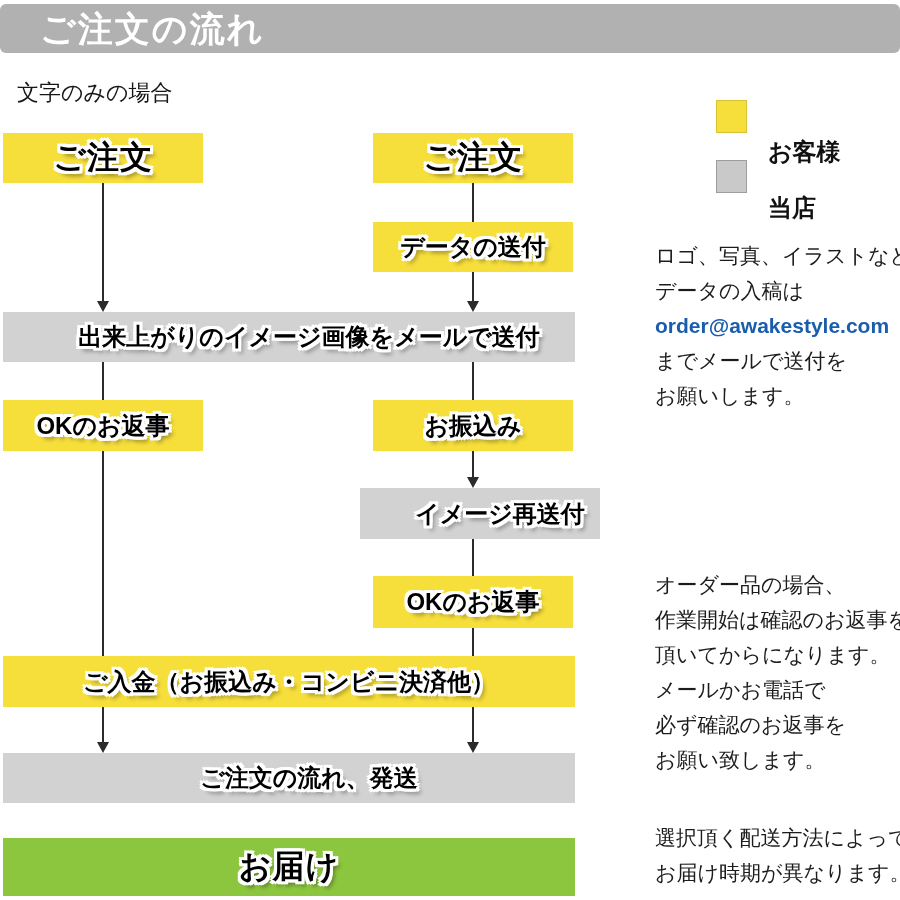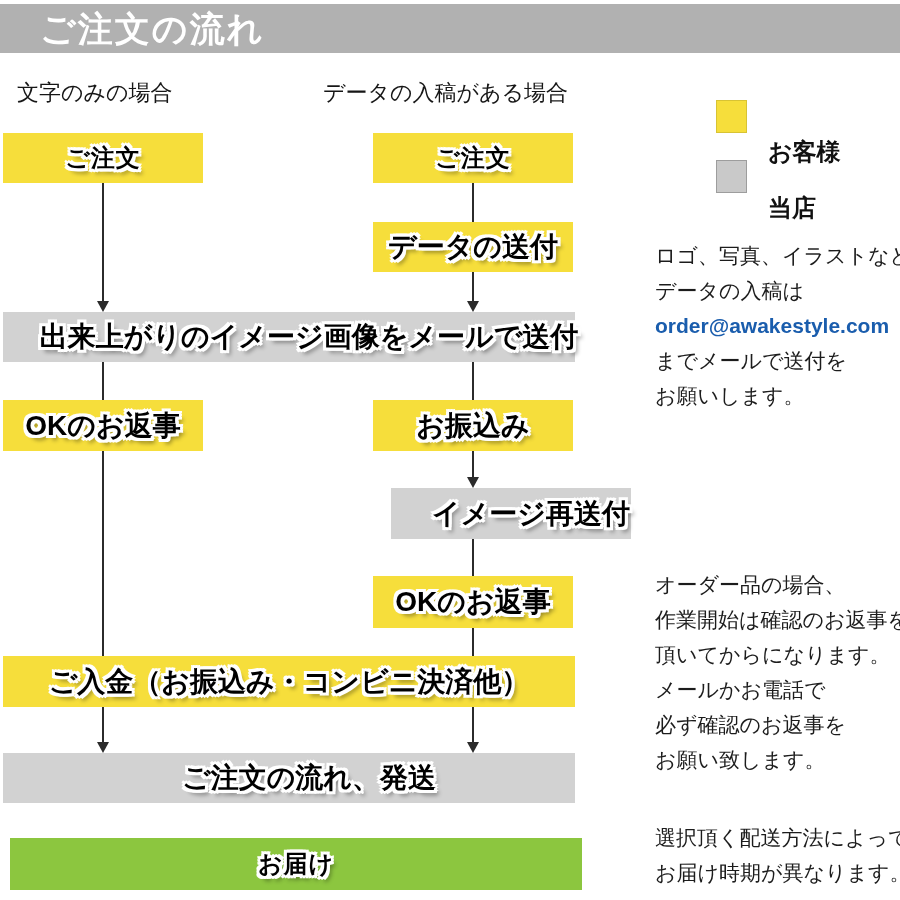--- a/index.html
+++ b/index.html
@@ -8,65 +8,64 @@
     --bargray:#B1B1B1;
     --green:#8CC63F;
     --blue:#1A5DAD;
     --ink:#111;
     --line:#2b2b2b;
   }
   *{margin:0;padding:0;box-sizing:border-box;}
   body{background:#fff;font-family:"Liberation Sans","DejaVu Sans",sans-serif;color:var(--ink);}
   .canvas{position:relative;width:900px;height:900px;background:#fff;overflow:hidden;}
 
-  .title-bar{position:absolute;left:0;top:4px;width:900px;height:49px;background:var(--bargray);}
+  .title-bar{position:absolute;left:0;top:4px;width:900px;height:49px;background:var(--bargray);border-radius:6px;}
   .title-bar .title{position:absolute;left:40px;top:0;height:49px;line-height:49px;
     font-size:35px;font-weight:bold;color:#fff;letter-spacing:2px;white-space:nowrap;}
 
   .col-header{position:absolute;top:78px;font-size:22px;color:#161616;white-space:nowrap;}
 
   .legend-swatch{position:absolute;width:31px;height:33px;}
   .legend-swatch.yellow{background:var(--yellow);border:1px solid rgba(0,0,0,0.12);}
   .legend-swatch.gray{background:#C9C9C9;border:1px solid rgba(0,0,0,0.22);}
   .legend-label{position:absolute;left:768px;font-size:24px;font-weight:bold;line-height:33px;white-space:nowrap;margin-top:35px;}
 
   .flow-box{position:absolute;display:flex;align-items:center;justify-content:center;}
   .flow-box.yellow{background:var(--yellow);}
   .flow-box.gray{background:var(--gray);padding-left:40px;}
   .flow-box.green{background:var(--green);}
   .box-label{
-    font-weight:bold;color:#000;white-space:nowrap;font-size:28px;
+    font-weight:bold;color:#000;white-space:nowrap;font-size:24px;
     text-shadow:
       -3px -3px 0 #fff,-3px 0 0 #fff,-3px 3px 0 #fff,
       0 -3px 0 #fff,0 3px 0 #fff,
       3px -3px 0 #fff,3px 0 0 #fff,3px 3px 0 #fff,
       -2px -2px 0 #fff,2px -2px 0 #fff,-2px 2px 0 #fff,2px 2px 0 #fff,
       4px 5px 4px rgba(0,0,0,0.45);
   }
-  .box-label.big{font-size:24px;letter-spacing:1px;}
+  .box-label.big{font-size:32px;letter-spacing:1px;}
 
   .vline{position:absolute;width:2px;background:var(--line);}
   .arrowhead{position:absolute;width:0;height:0;
     border-left:6px solid transparent;border-right:6px solid transparent;
     border-top:11px solid var(--line);}
 
   .note{position:absolute;left:655px;font-size:21px;line-height:35px;color:#1c1c1c;white-space:nowrap;}
   .note .email{color:var(--blue);font-weight:bold;}
 </style>
 </head>
 <body>
 
 <div class="canvas">
 
   <div class="title-bar">
     <div class="title">ご注文の流れ</div>
   </div>
 
   <div class="col-header" style="left:17px">文字のみの場合</div>
-  <div class="col-header" style="left:323px">データの入稿がある場合</div>
 
   <div class="legend-swatch yellow" style="left:716px;top:100px"></div>
   <div class="legend-label" style="top:100px">お客様</div>
   <div class="legend-swatch gray" style="left:716px;top:160px"></div>
   <div class="legend-label" style="top:156px">当店</div>
 
   <div class="flow-box yellow" style="left:3px;top:133px;width:200px;height:50px">
     <span class="box-label big">ご注文</span>
   </div>
 
@@ -83,37 +82,37 @@
   </div>
 
   <div class="flow-box yellow" style="left:3px;top:400px;width:200px;height:51px">
     <span class="box-label">OKのお返事</span>
   </div>
 
   <div class="flow-box yellow" style="left:373px;top:400px;width:200px;height:51px">
     <span class="box-label">お振込み</span>
   </div>
 
-  <div class="flow-box gray" style="left:391px;top:488px;width:240px;height:51px">
+  <div class="flow-box gray" style="left:360px;top:488px;width:240px;height:51px">
     <span class="box-label">イメージ再送付</span>
   </div>
 
   <div class="flow-box yellow" style="left:373px;top:576px;width:200px;height:52px">
     <span class="box-label">OKのお返事</span>
   </div>
 
   <div class="flow-box yellow" style="left:3px;top:656px;width:572px;height:51px">
     <span class="box-label">ご入金（お振込み・コンビニ決済他）</span>
   </div>
 
   <div class="flow-box gray" style="left:3px;top:753px;width:572px;height:50px">
     <span class="box-label">ご注文の流れ、発送</span>
   </div>
 
-  <div class="flow-box green" style="left:10px;top:838px;width:572px;height:52px">
+  <div class="flow-box green" style="left:3px;top:838px;width:572px;height:58px">
     <span class="box-label big">お届け</span>
   </div>
 
   <div class="vline" style="left:102px;top:183px;height:118px"></div>
   <div class="arrowhead" style="left:97px;top:301px"></div>
   <div class="vline" style="left:102px;top:362px;height:38px"></div>
   <div class="vline" style="left:102px;top:451px;height:205px"></div>
   <div class="vline" style="left:102px;top:707px;height:35px"></div>
   <div class="arrowhead" style="left:97px;top:742px"></div>
 

